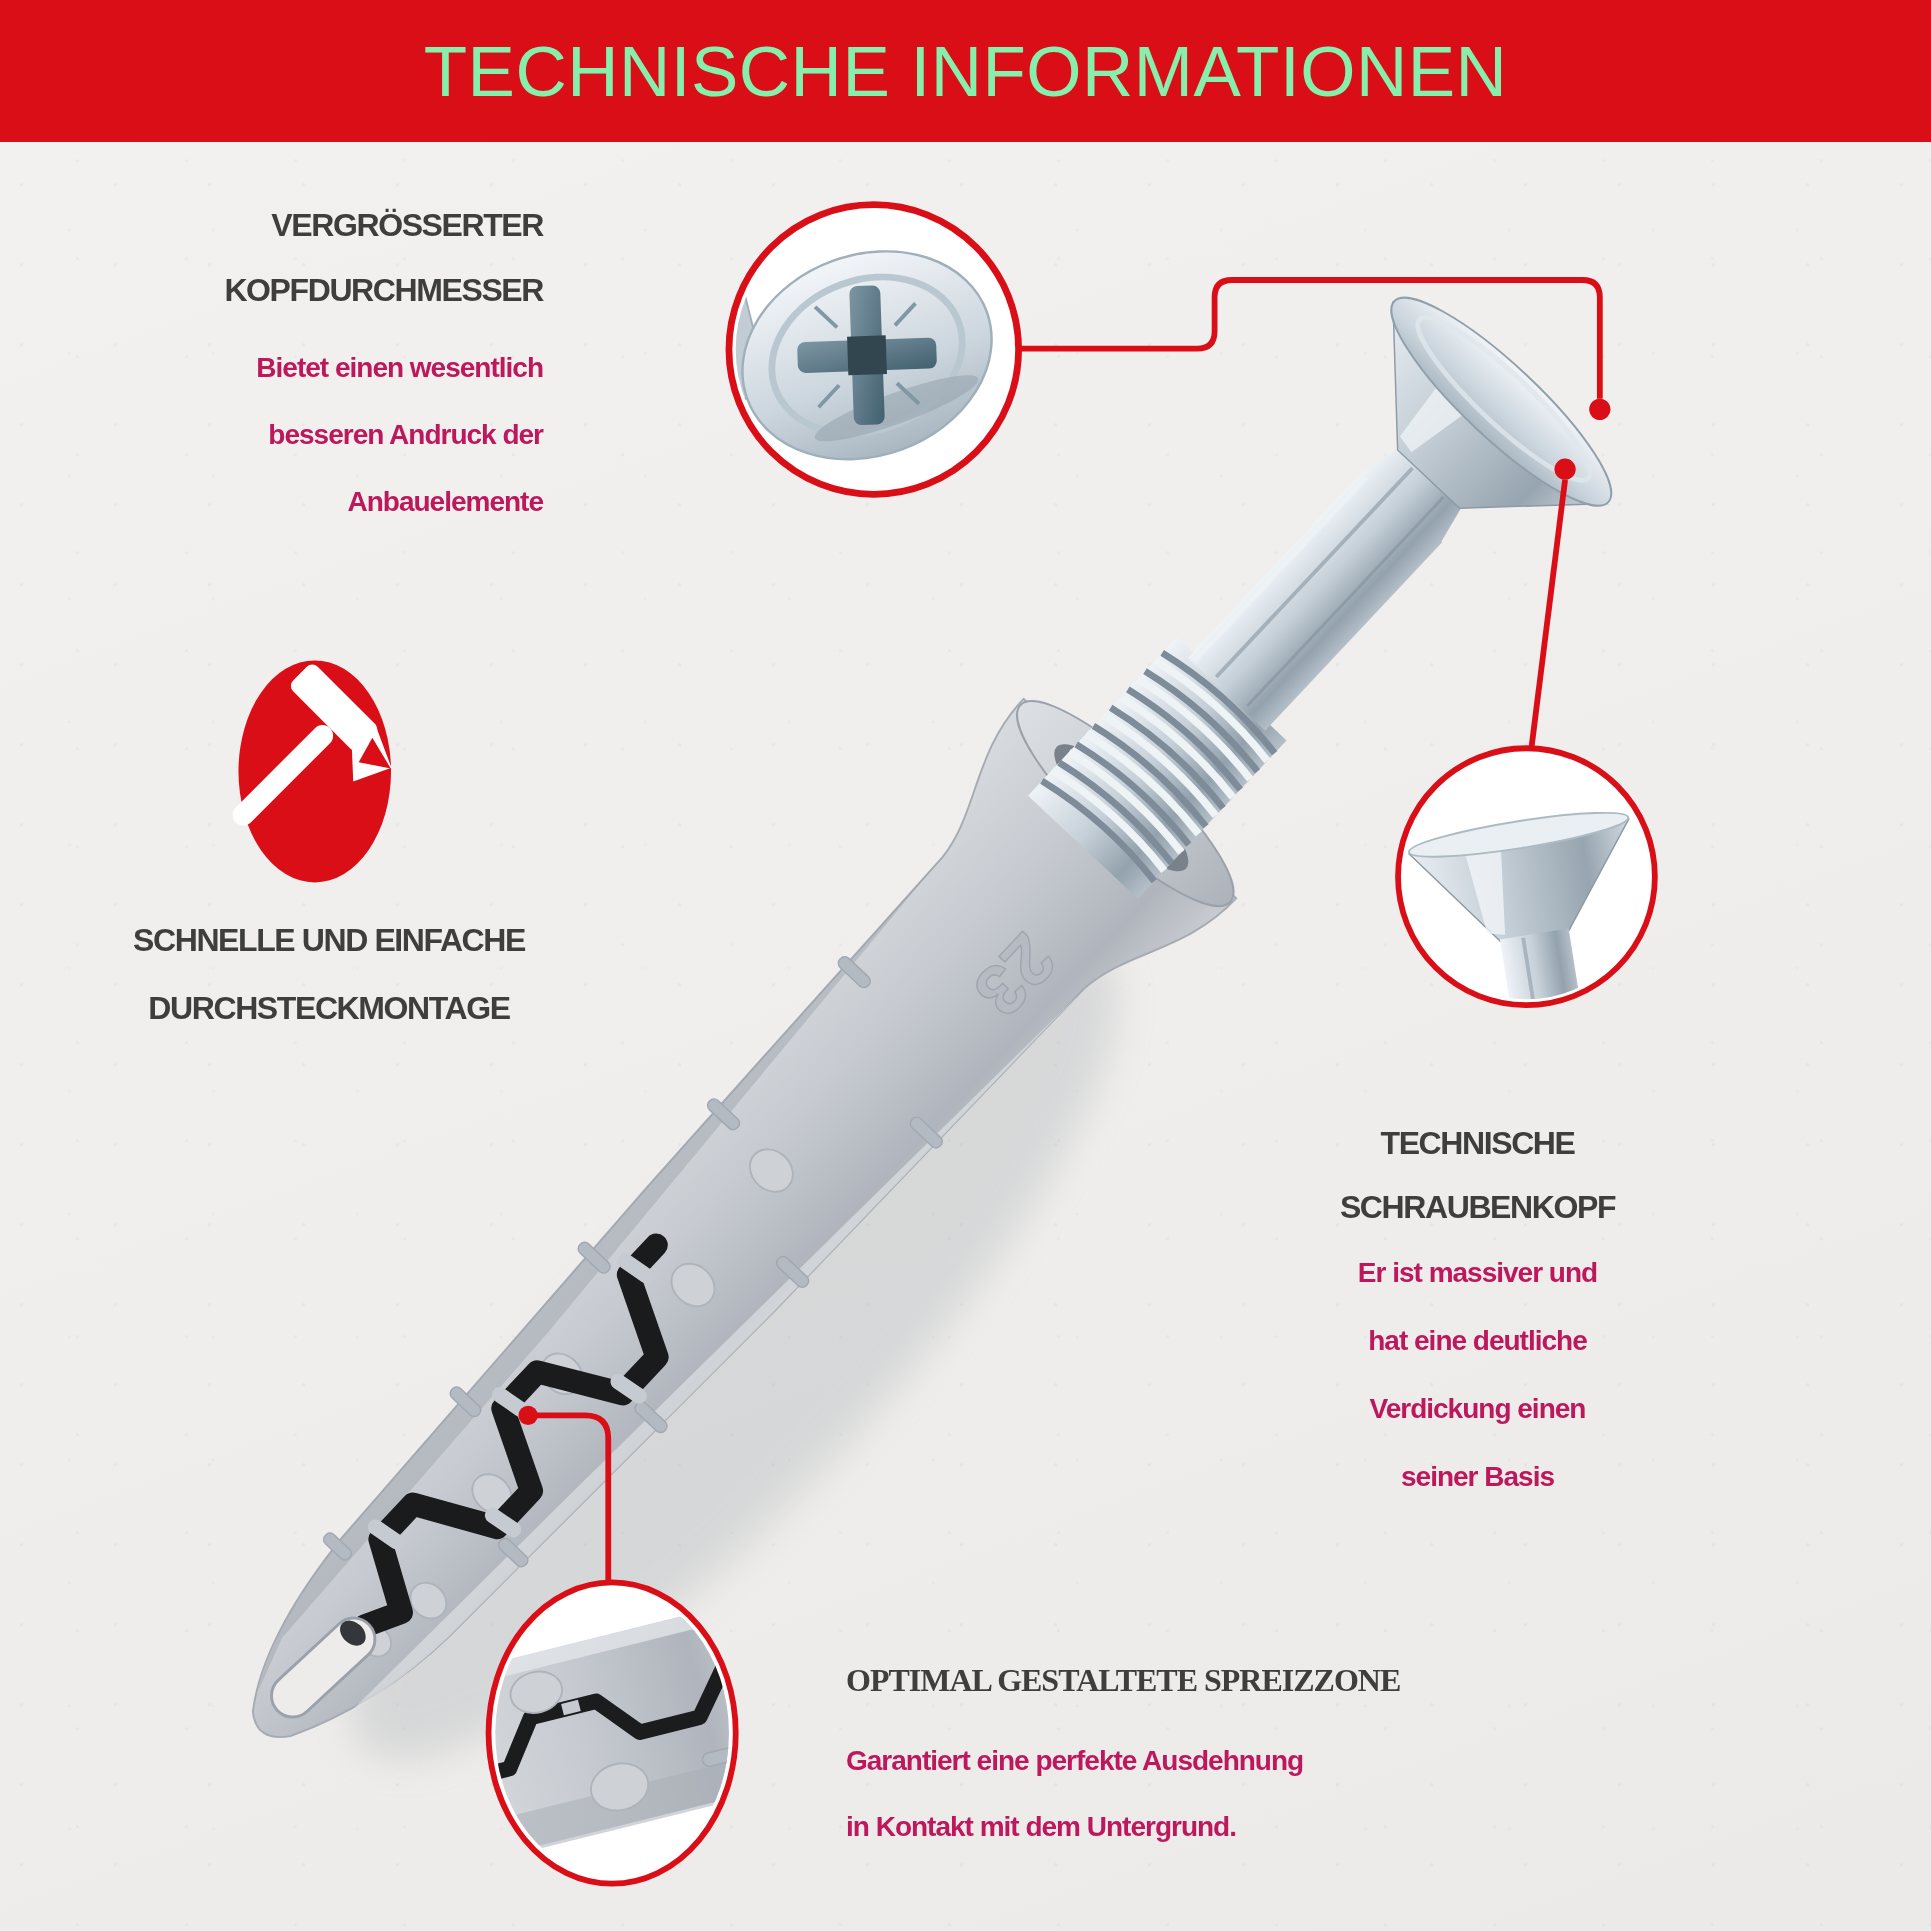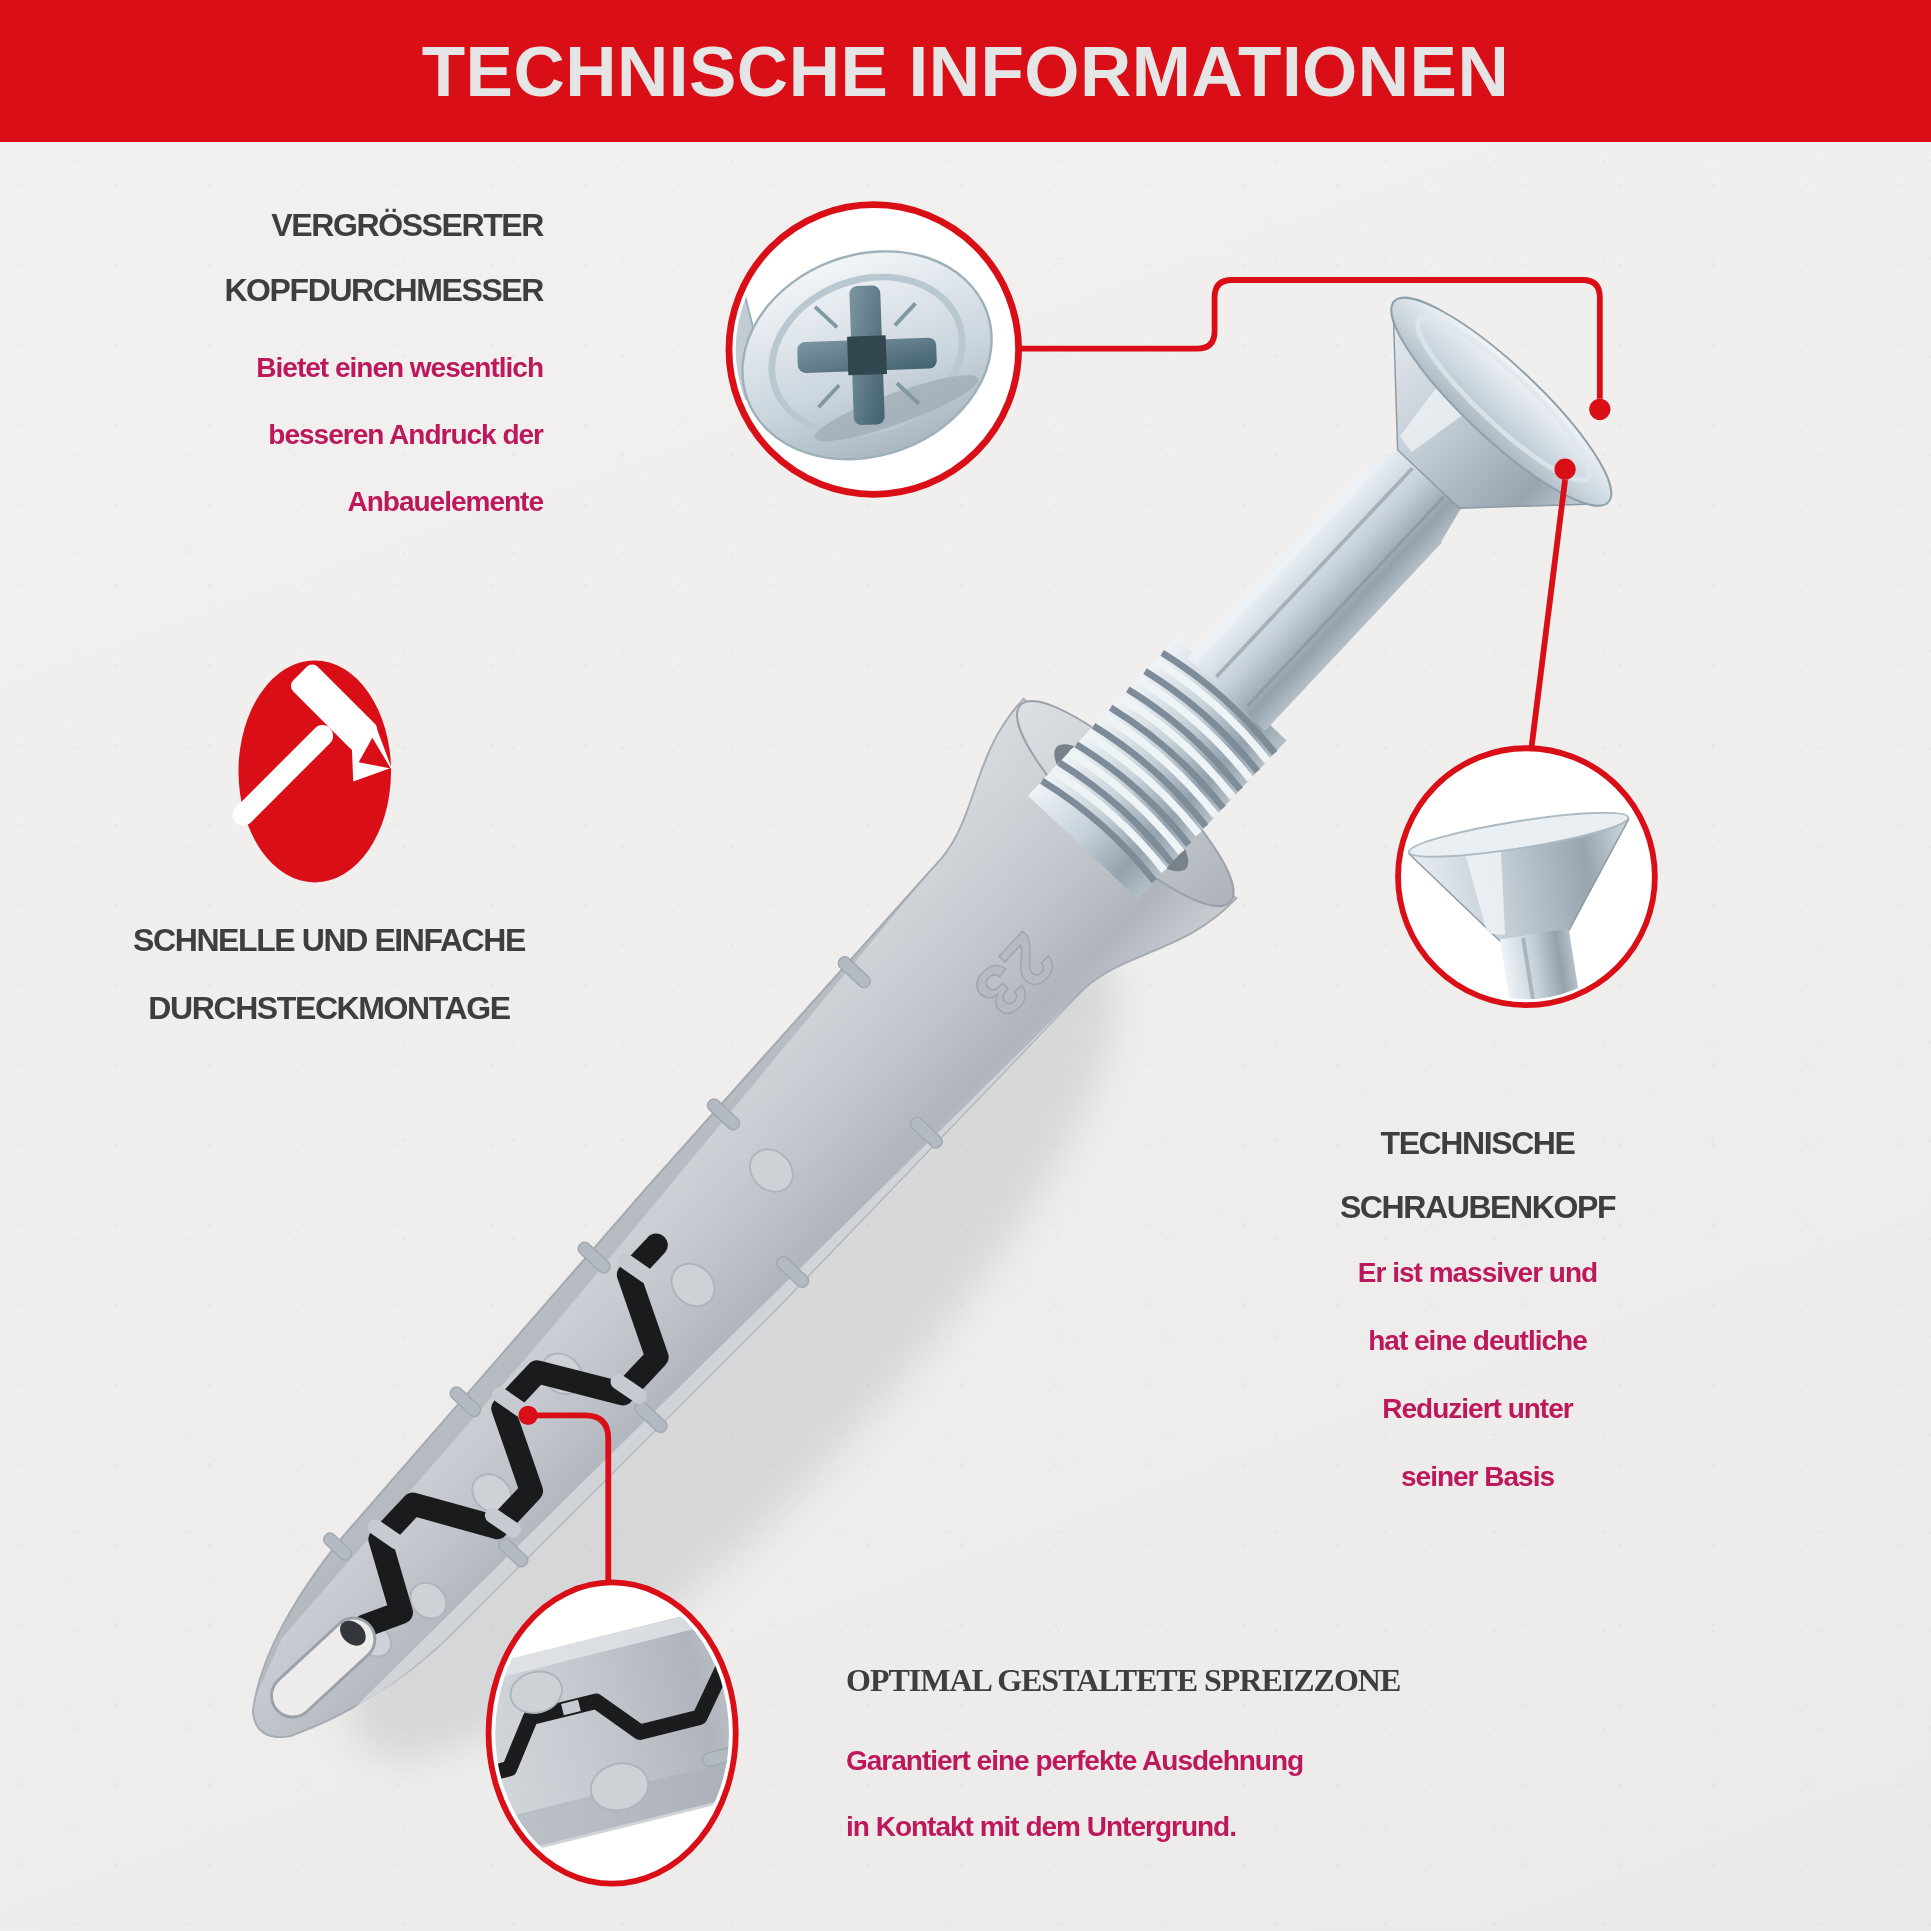--- a/index.html
+++ b/index.html
@@ -13,21 +13,21 @@
       linear-gradient(160deg,#f2f1ef 0%,#efeeec 55%,#eceae8 100%);
     background-size:94px 80px,109px 98px,144px 123px,100% 100%;
   }
   .stage{position:absolute;inset:0;}
   svg.art{position:absolute;left:0;top:0;}
   .header-bar{
     position:absolute;left:0;top:0;width:1931px;height:142px;
     background:#da0e16;display:flex;align-items:center;justify-content:center;
   }
   .header-bar .title{
-    color:#e5e5e5;font-size:71px;font-weight:700;letter-spacing:0.5px;white-space:nowrap;
+    color:#86efac;font-size:71px;font-weight:400;letter-spacing:0.5px;white-space:nowrap;
   }
   .block{position:absolute;}
   .feat-title{font-size:32px;font-weight:700;color:#3e3e3e;letter-spacing:-1.4px;}
   .feat-desc{font-size:28px;font-weight:700;color:#be185d;letter-spacing:-1px;}
   .blk-head-diameter{left:39px;top:193px;width:504px;text-align:right;}
   .blk-head-diameter .feat-title{line-height:65px;}
   .blk-head-diameter .feat-desc{line-height:67px;margin-top:10.6px;}
   .blk-through{left:39px;top:906px;width:556px;text-align:center;margin-left:12px;}
   .blk-through .feat-title{line-height:68px;}
   .blk-through .feat-desc{line-height:68px;}
@@ -292,21 +292,21 @@
   </div>
 
   <div class="block blk-conical">
     <div class="feat-title">
       <div>TECHNISCHE</div>
       <div>SCHRAUBENKOPF</div>
     </div>
     <div class="feat-desc">
       <div>Er ist massiver und</div>
       <div>hat eine deutliche</div>
-      <div>Reduziert unter</div>
+      <div>Verdickung einen</div>
       <div>seiner Basis</div>
     </div>
   </div>
 
   <div class="block blk-spreizzone">
     <div class="feat-title">
       <div>OPTIMAL GESTALTETE SPREIZZONE</div>
     </div>
     <div class="feat-desc">
       <div>Garantiert eine perfekte Ausdehnung</div>

